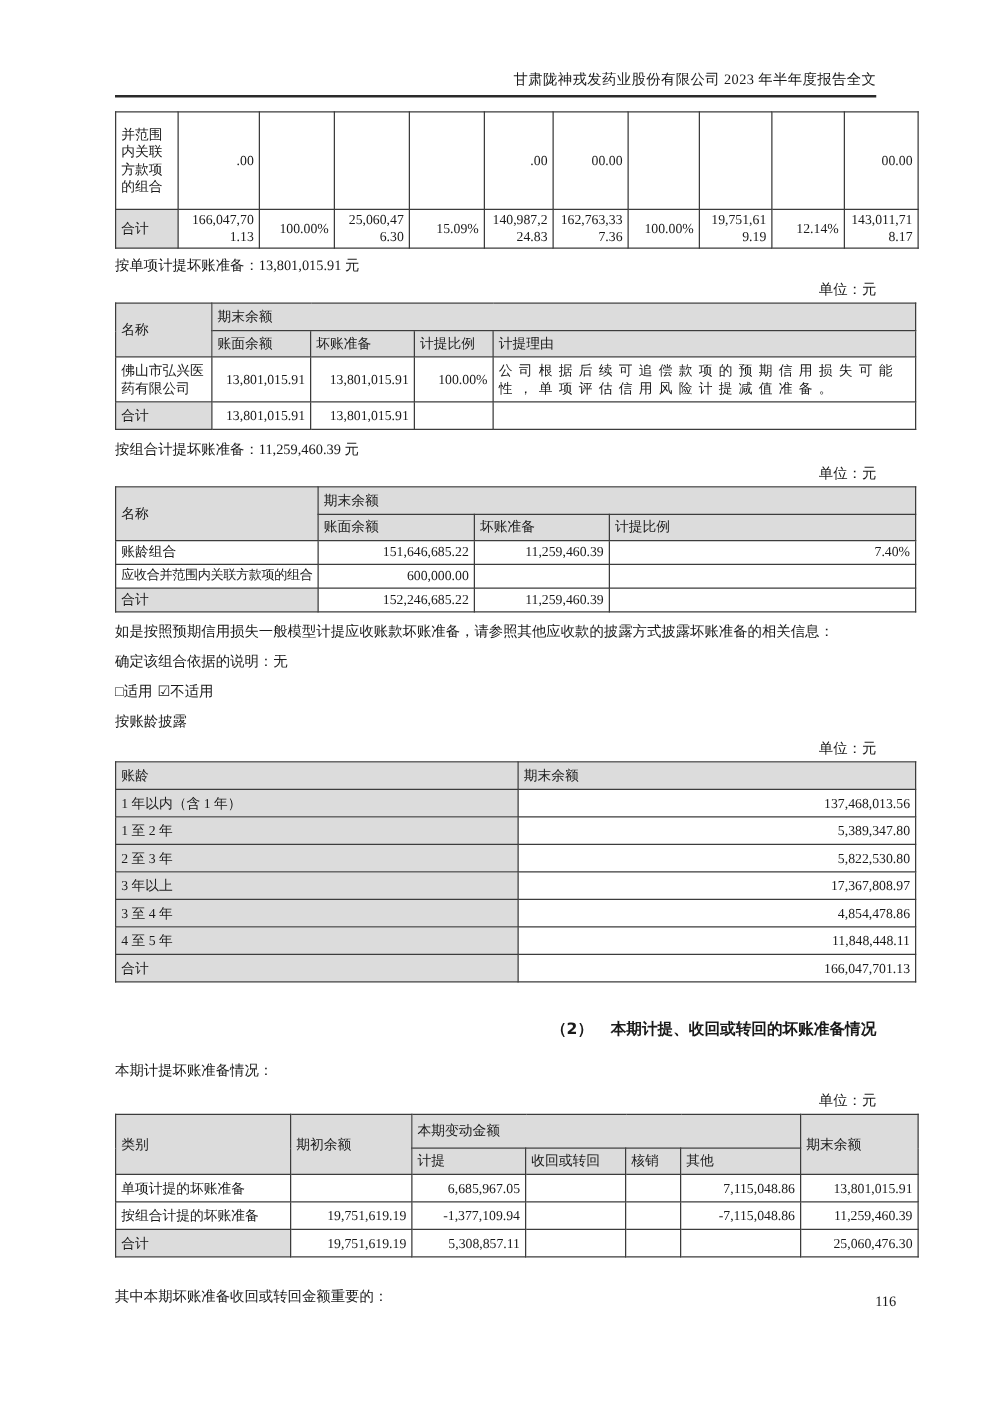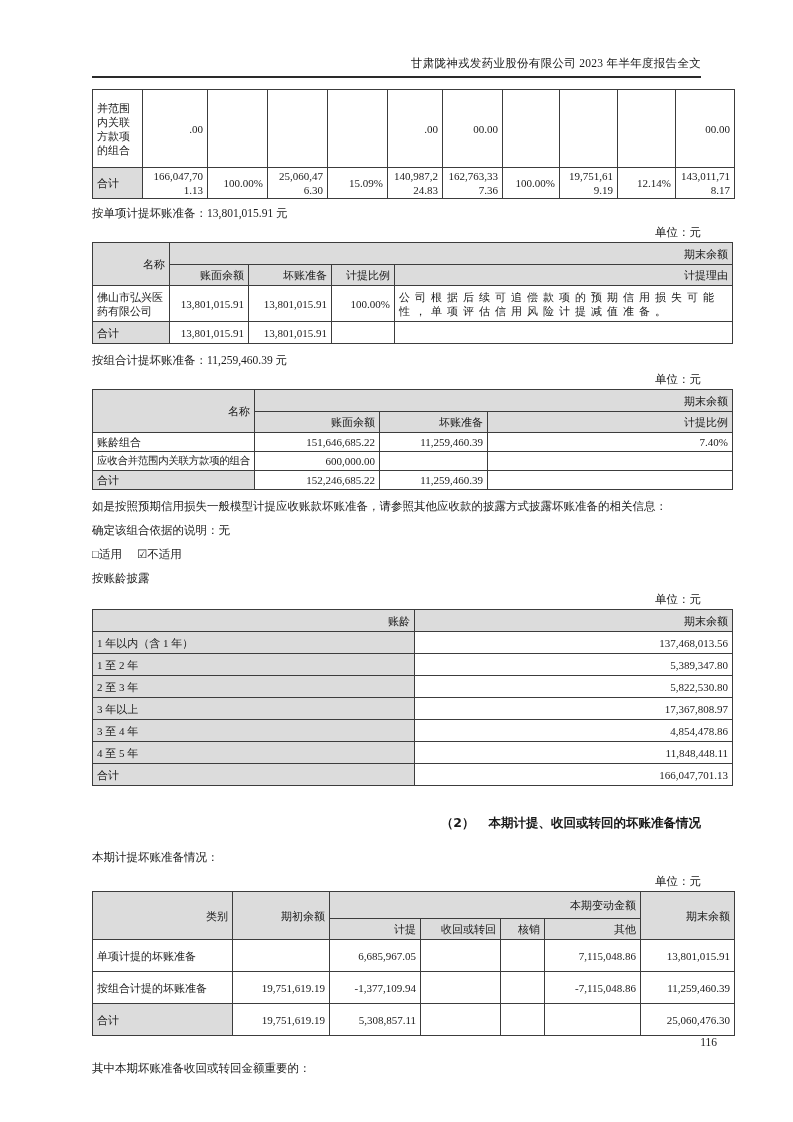--- a/index.html
+++ b/index.html
@@ -14,21 +14,21 @@
     text-align:right; font-size:11.5px; letter-spacing:0.3px;
   }
   .body-text { font-size:11.5px; line-height:16px; margin-top:7px; }
   .unit { text-align:right; font-size:11.5px; line-height:16px; margin-top:3px; margin-bottom:2px; }
   .mt8 { margin-top:8px; }
 
   table.t { width:100%; border-collapse:collapse; table-layout:fixed; font-size:11px; }
   .t td, .t th { border:1px solid #3c3c3c; padding:1px 4px; font-weight:normal; vertical-align:middle; overflow:hidden; line-height:14px; }
   .gray { background:#dcdcdc; }
   .num { text-align:right; }
-  .ctr { text-align:right; }
+  .ctr { text-align:left; }
   .lbl { text-align:left; }
   .top { vertical-align:top; }
   .brk { word-break:break-all; }
   .t1 { margin-top:11px; }
   .t1 .r1 td { height:78px; }
   .t1 .r2 td { height:30px; }
   .t2 { margin-top:1px; }
   .t2 .h1 th { height:22px; } .t2 .h2 th { height:21px; }
   .t2 .d1 td { height:36px; } .t2 .d2 td { height:22px; }
   .reason { letter-spacing:5px; line-height:15px; padding:2px 4px; text-align:left; }
@@ -38,25 +38,25 @@
   .t4 { margin-top:1px; }
   .t4 tr td, .t4 tr th { height:22px; }
   .indent { padding-left:32px; }
   .section-heading {
     margin-top:28px; font-family:"DejaVu Sans","Liberation Sans",sans-serif;
     font-weight:700; font-size:12.5px; line-height:17px;text-align:right;
   }
   .sh-title { margin-left:14px; }
   .intro { margin-top:18px; }
   .t5 .h1 th { height:27px; } .t5 .h2 th { height:21px; }
-  .t5 .d td { height:32px; }
+  .t5 .d td { height:22px; }
   .page-number {
     position:absolute; right:76px; top:1036px; font-size:11.5px;
   }
-  .cbox { margin-right:15px; }
+  .cbox { margin-right:4px; }
 </style>
 </head>
 <body>
 
 <div class="page">
 
   <div class="header">
     <span>甘肃陇神戎发药业股份有限公司 2023 年半年度报告全文</span>
   </div>
 

